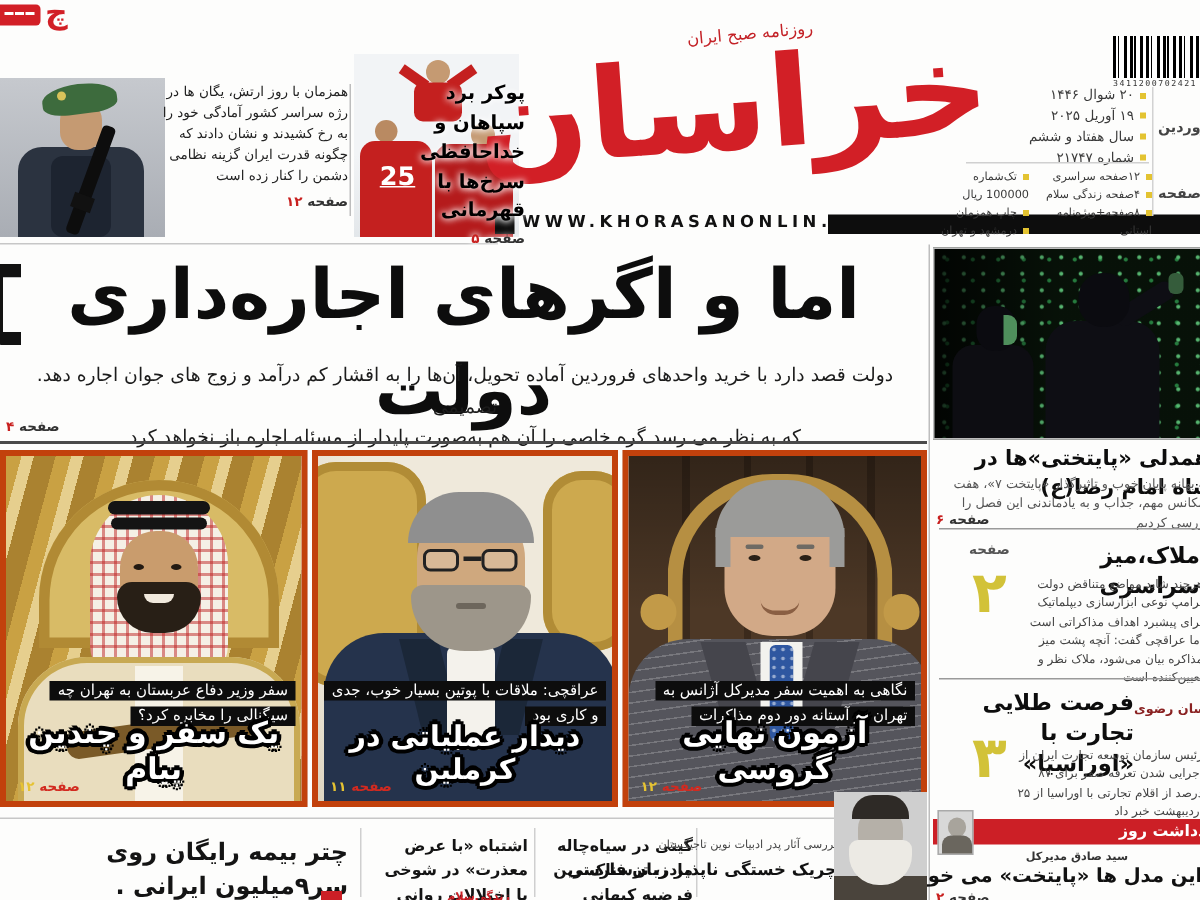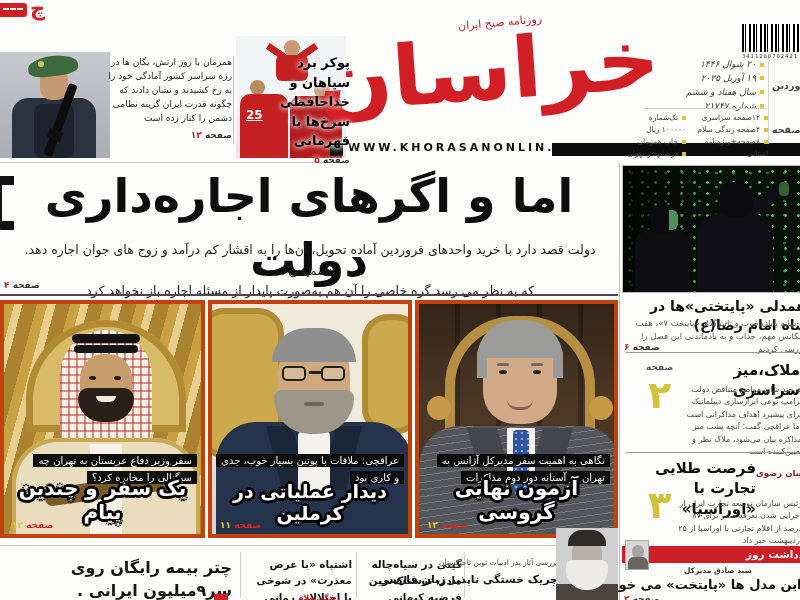--- a/index.html
+++ b/index.html
@@ -34,38 +34,38 @@
 
   .football-photo{left:236px;top:36px;width:110px;height:122px;background:linear-gradient(#f2f4f6 55%,#e3e7ea);overflow:hidden;}
   .fp-top-head{position:absolute;left:48px;top:4px;width:16px;height:16px;background:#c59a72;border-radius:50%;}
   .fp-top-shirt{position:absolute;left:40px;top:19px;width:32px;height:26px;background:#c4201f;border-radius:6px;}
   .fp-arm1{position:absolute;left:30px;top:12px;width:20px;height:7px;background:#c4201f;transform:rotate(35deg);}
   .fp-arm2{position:absolute;left:62px;top:12px;width:20px;height:7px;background:#c4201f;transform:rotate(-35deg);}
   .fp-h1{position:absolute;left:14px;top:44px;width:15px;height:15px;background:#b98a62;border-radius:50%;}
   .fp-h2{position:absolute;left:78px;top:46px;width:16px;height:16px;background:#c59a72;border-radius:50%;}
   .fp-back1{position:absolute;left:4px;top:58px;width:48px;height:64px;background:#c4201f;border-radius:10px 10px 0 0;}
   .fp-back2{position:absolute;left:54px;top:60px;width:52px;height:62px;background:#b51b1c;border-radius:10px 10px 0 0;}
-  .fp-num{position:absolute;left:10px;top:72px;width:38px;color:#fff;font-weight:bold;font-size:12px;direction:ltr;text-decoration:underline;}
+  .fp-num{position:absolute;left:10px;top:72px;width:38px;text-align:center;color:#fff;font-weight:bold;font-size:17px;direction:ltr;text-decoration:underline;}
   .football-text{left:250px;top:50px;width:100px;text-align:right;z-index:3;text-shadow:0 0 4px #fff,0 0 6px #fff;}
   .football-text .kick{font-size:8.5px;color:#333;line-height:1.5;}
   .football-text .hl{font-size:13px;font-weight:bold;line-height:1.5;margin-top:3px;color:#000;}
 
   .logo-area{left:340px;top:0;width:320px;height:150px;text-align:center;}
   .tagline{position:absolute;left:0;right:0;top:16px;font-size:11px;color:#c32126;transform:rotate(-5deg);}
   .logo-txt{position:absolute;left:0;right:0;top:26px;font-size:88px;font-weight:bold;color:#d21f26;transform:rotate(-4deg) scaleY(.95);line-height:1;}
 
   .url-chip{left:330px;top:143px;width:13px;height:13px;background:#0d0d0d;}
   .url{left:348px;top:141px;direction:ltr;font-size:11px;font-weight:bold;letter-spacing:3px;color:#111;}
   .black-bar{left:552px;top:143px;width:248px;height:13px;background:#0d0d0d;}
 
   .barcode{left:742px;top:24px;width:60px;height:28px;background:repeating-linear-gradient(90deg,#000 0 2px,#fff 2px 3px,#000 3px 4px,#fff 4px 7px,#000 7px 9px,#fff 9px 11px);}
   .barcode-digits{left:742px;top:53px;width:60px;direction:ltr;font-family:"DejaVu Sans Mono",monospace;font-size:5.5px;letter-spacing:1px;color:#333;}
   .v2{left:768px;top:58px;height:86px;background:#d2d2d2;}
   .frag{color:#444;font-size:9.5px;font-weight:bold;white-space:nowrap;}
-  .dates{left:646px;top:58px;width:118px;text-align:right;font-size:9px;color:#3a3a3a;line-height:1.55;font-style:italic;}
+  .dates{left:646px;top:58px;width:118px;text-align:right;font-size:9px;color:#3a3a3a;line-height:1.55;}
   .dates div b,.ilist div b{display:inline-block;width:4px;height:4px;background:#e3c331;margin-left:4px;vertical-align:middle;}
   .hline-info{left:644px;top:108px;width:122px;height:1px;background:#d0d0d0;}
   .ilist{text-align:right;font-size:7.5px;color:#3a3a3a;line-height:1.6;}
 
   
   .hline{background:#c7c7c7;height:1px;}
   .cut-glyph{left:-8px;top:176px;width:22px;height:54px;border-left:10px solid #121212;border-top:9px solid #121212;border-bottom:9px solid #121212;border-radius:4px 0 0 10px;}
   .lead-hl{left:0;top:164px;width:618px;text-align:center;font-size:46px;font-weight:bold;color:#0d0d0d;line-height:1.4;}
   .lead-sub{left:10px;top:240px;width:600px;text-align:center;font-size:12.5px;color:#1c1c1c;line-height:1.65;}
   .lead-pr{left:4px;top:276px;}
@@ -252,21 +252,21 @@
     <div><b></b><span>سال هفتاد و ششم</span></div>
     <div><b></b><span>شماره ۲۱۷۴۷</span></div>
   </div>
   <div class="abs hline-info"></div>
   <div class="abs ilist" style="left:688px;top:112px;width:80px;">
     <div><b></b><span>۱۲صفحه سراسری</span></div>
     <div><b></b><span>۴صفحه زندگی سلام</span></div>
     <div><b></b><span>۸صفحه+ویژه‌نامه استانی</span></div>
   </div>
   <div class="abs ilist" style="left:626px;top:112px;width:60px;">
-    <div><b></b><span>تک‌شماره ۱۰۰۰۰۰ ریال</span></div>
+    <div><b></b><span>تک‌شماره 100000 ریال</span></div>
     <div><b></b><span>چاپ همزمان</span></div>
     <div><b></b><span>درمشهد و تهران</span></div>
   </div>
 
   <div class="abs hline" style="left:0;top:162px;width:332px;"></div>
   <div class="abs cut-glyph"></div>
   <div class="abs lead-hl">اما و اگرهای اجاره‌داری دولت</div>
   <div class="abs lead-sub">
     <div>دولت قصد دارد با خرید واحدهای فروردین آماده تحویل، آن‌ها را به اقشار کم درآمد و زوج های جوان اجاره دهد. تصمیمی</div>
     <div>که به نظر می رسد گره خاصی را آن هم به‌صورت پایدار از مسئله اجاره باز نخواهد کرد</div>

